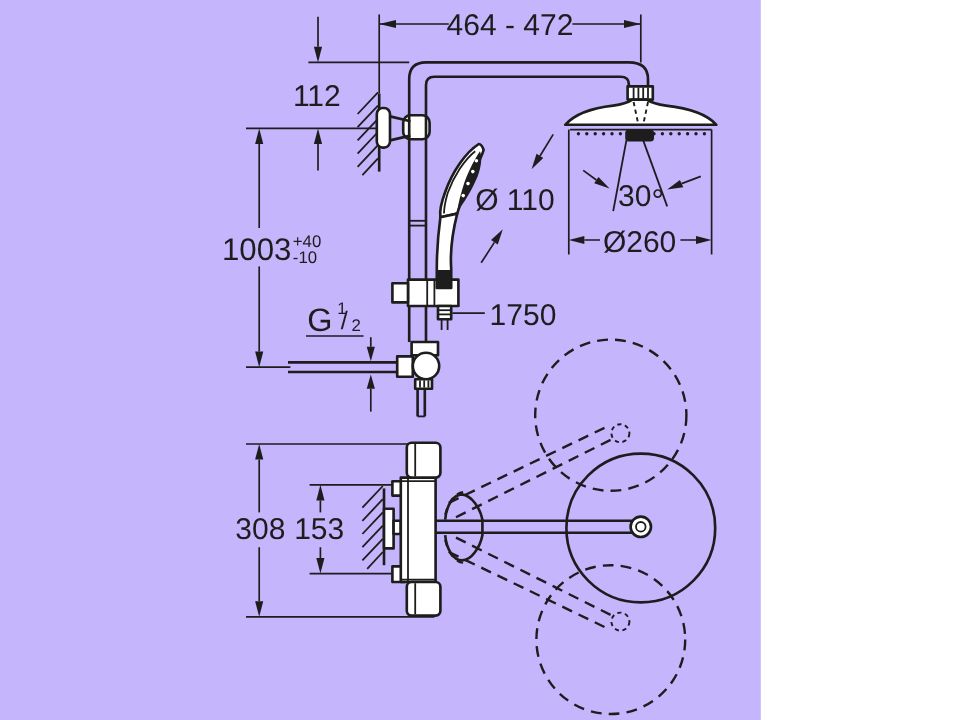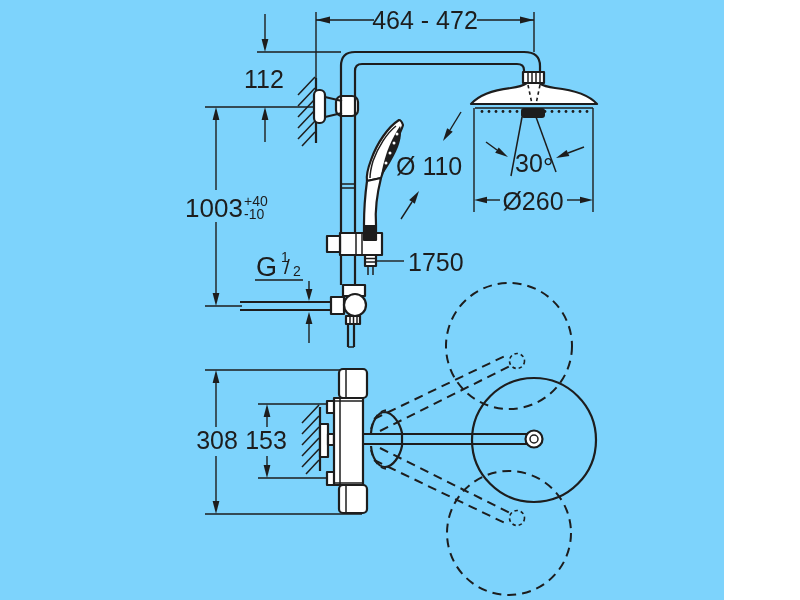--- a/index.html
+++ b/index.html
@@ -1,16 +1,16 @@
 <!DOCTYPE html>
 <html><head>
 <meta charset="utf-8">
 <style>
   html,body{margin:0;padding:0;background:#fff;}
-  #stage{position:relative;width:724px;height:600px;background:#7dd3fc;overflow:hidden;text-align:center;}
+  #stage{position:relative;width:634px;height:600px;background:#c4b5fd;overflow:hidden;text-align:center;}
   svg{display:block;}
   text{font-family:"Liberation Sans","DejaVu Sans",sans-serif;fill:#1d1d1d;}
   .t25{font-size:25px;}
   .t26{font-size:26px;}
   .t27{font-size:27px;}
   .t14{font-size:14px;}
   .t21{font-size:21px;}
   .mid{text-anchor:middle;}
   .ln{stroke:#1d1d1d;stroke-width:2.2;fill:none;stroke-linejoin:round;}
   .lnf{stroke:#1d1d1d;stroke-width:2.2;fill:#fff;stroke-linejoin:round;}

